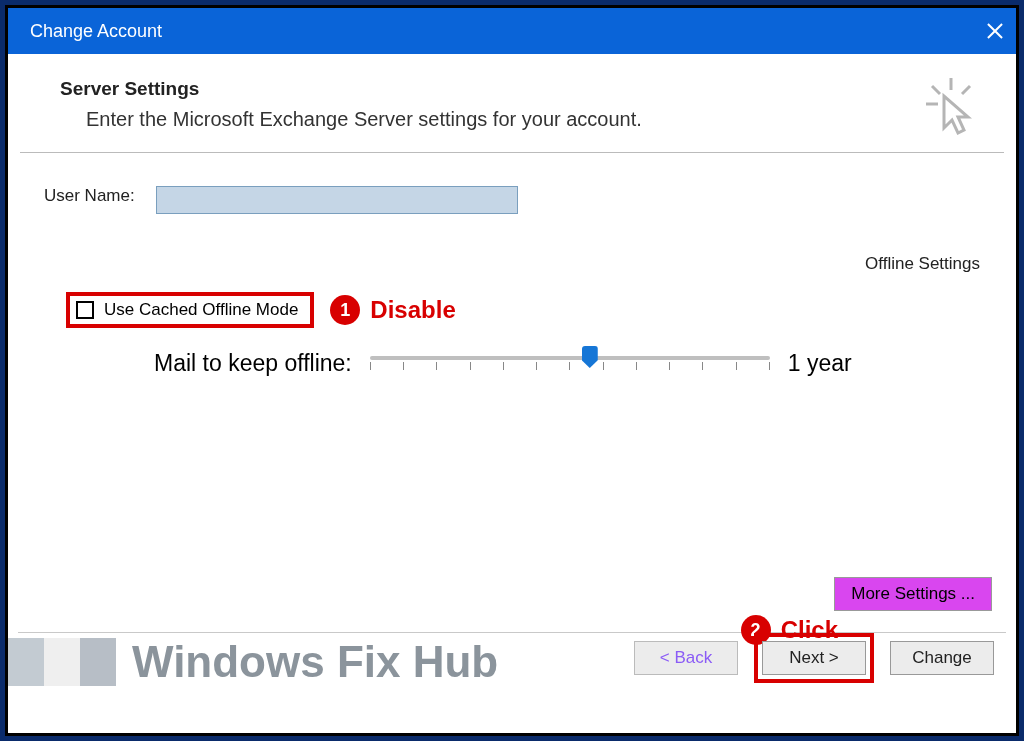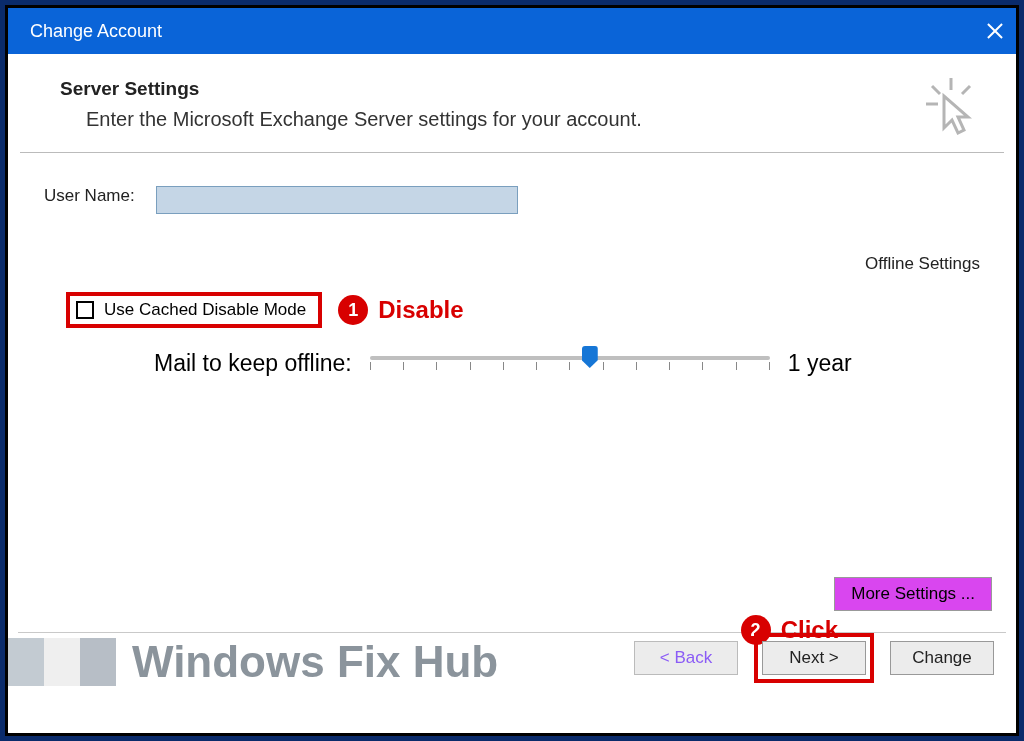--- a/index.html
+++ b/index.html
@@ -126,21 +126,21 @@
     <div class="row-user">
       <label>User Name:</label>
       <input class="user-input" type="text" value="" style="">
     </div>
 
     <div class="section-title">Offline Settings</div>
 
     <div class="cached-line">
       <div class="cached-row">
         <span class="checkbox"></span>
-        <span>Use Cached Disable Mode</span>
+        <span>Use Cached Offline Mode</span>
       </div>
       <div class="annot">
         <span class="bubble">1</span>
         <span class="anntext">Disable</span>
       </div>
     </div>
 
     <div class="slider-row">
       <span>Mail to keep offline:</span>
       <div class="slider-track-wrap">

